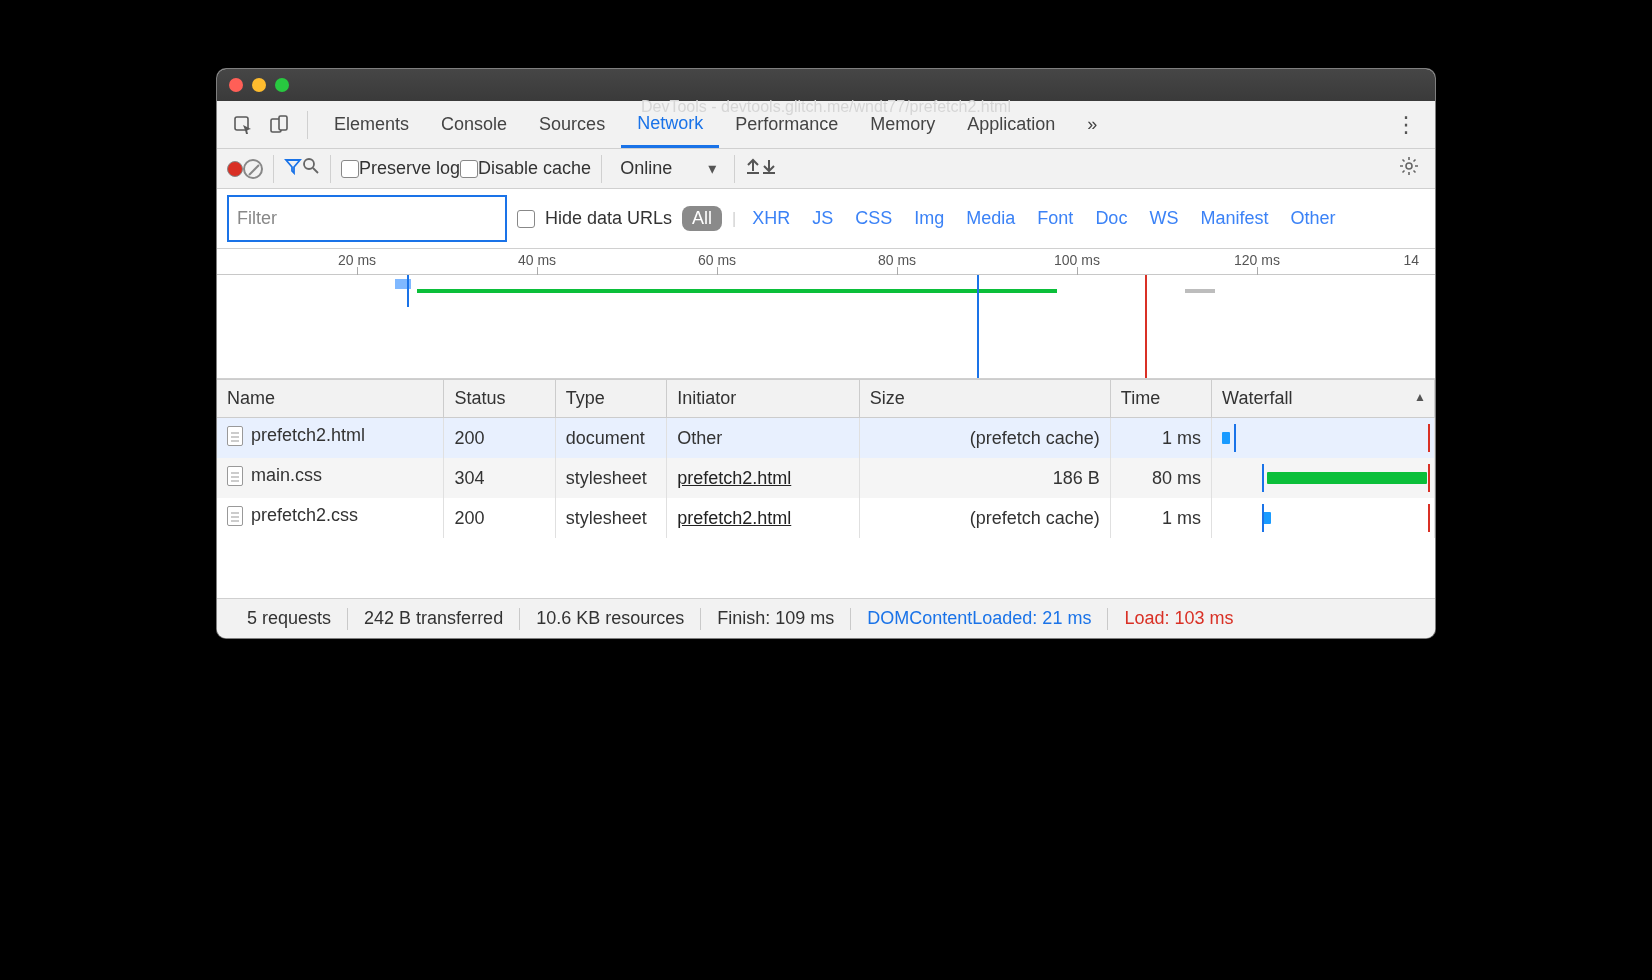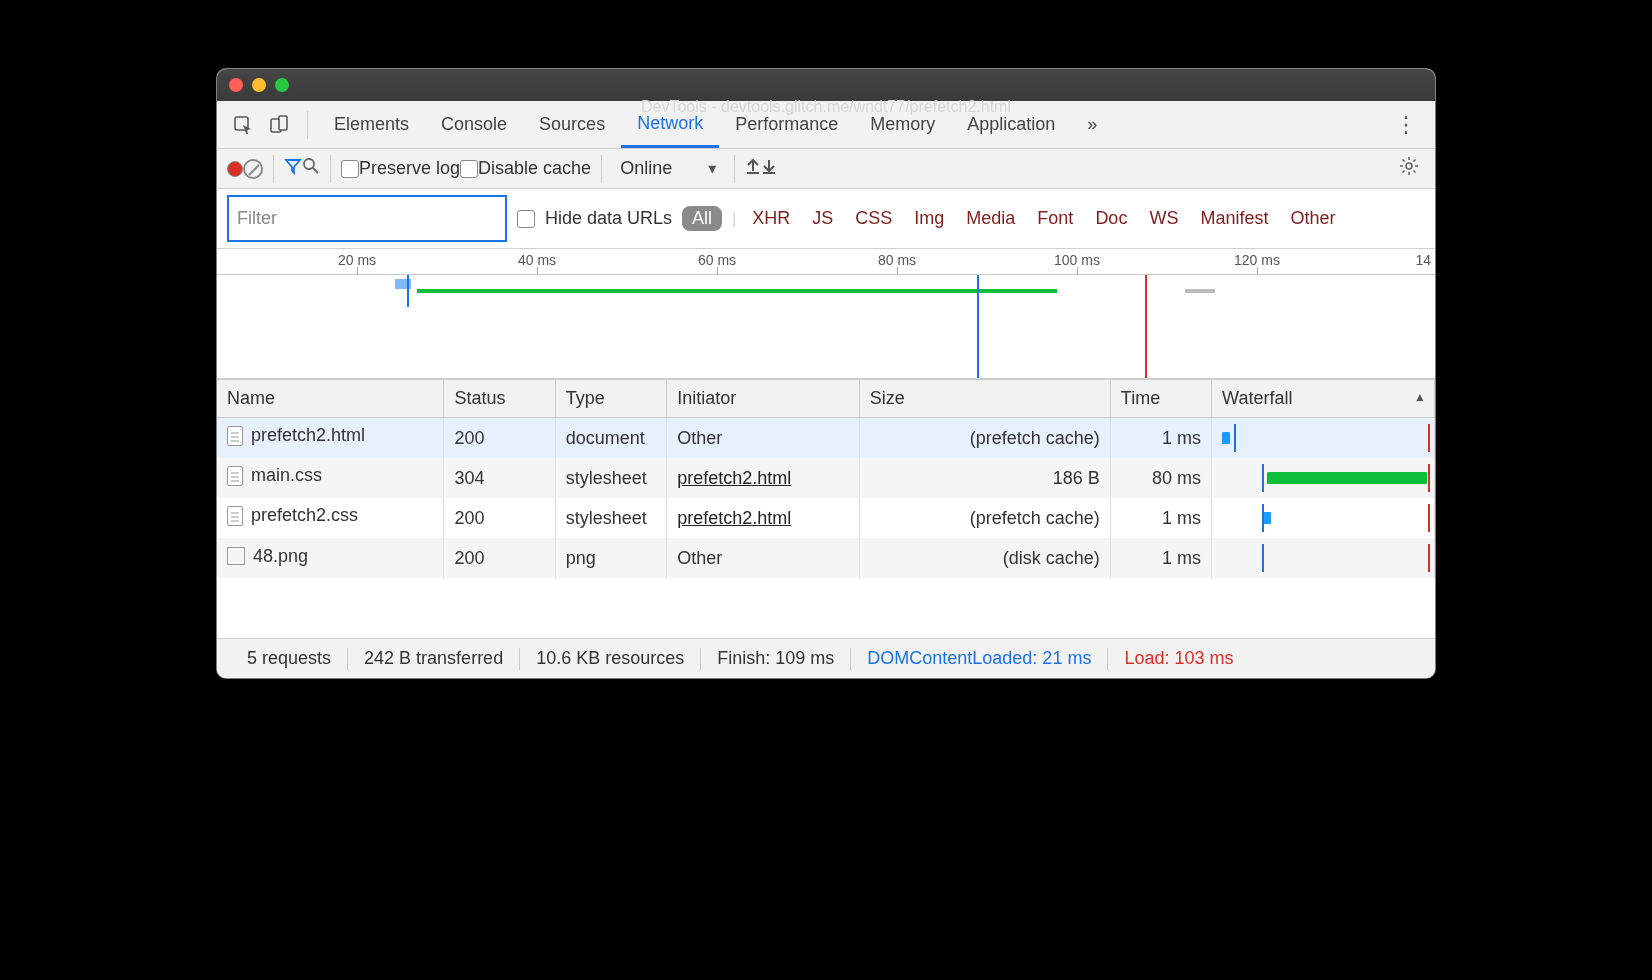--- a/index.html
+++ b/index.html
@@ -28,21 +28,21 @@
   .cb{ width:18px;height:18px;border:1px solid #888;border-radius:3px;background:#fff;}
   .tb-label{font-size:18px;color:#333;}
   .select{ display:flex; align-items:center; gap:36px; padding:0 8px;}
   .select .caret{color:#555;}
   .ud{color:#555;font-size:18px;}
   .gear{color:#666;font-size:20px;padding:0 6px;}
   
   .filterrow{ display:flex; align-items:center; padding:6px 10px; gap:10px; border-bottom:1px solid #d0d0d0;}
   .filter-input{ width:280px; height:47px; border:2px solid #1a73e8; padding:0 8px; font-size:18px; color:#888;}
   .filter-input::placeholder{color:#888;}
-  .chip{font-size:18px;color:#7f1d1d;padding:2px 6px;}
+  .chip{font-size:18px;color:#3b82f6;padding:2px 6px;}
   .chip.all{ background:#8a8a8a; color:#fff; border-radius:8px; padding:2px 10px;}
   .chip-sep{color:#d0d0d0;}
   
   .overview{ height:130px; border-bottom:1px solid #d0d0d0; position:relative;}
   .ruler{height:26px;border-bottom:1px solid #c8c8c8;position:relative;font-size:14px;color:#555;}
   .ruler span{position:absolute;top:3px;transform:translateX(-50%);}
   .tick{position:absolute;top:18px;width:1px;height:8px;background:#aaa;}
   .ov-body{position:absolute;left:0;right:0;top:26px;bottom:0;}
   .ov-bluebar{position:absolute;top:4px;height:10px;background:#7fb8ff;}
   .ov-greenbar{position:absolute;top:14px;height:4px;background:#0bbf3a;}
@@ -192,21 +192,21 @@
   </div>
 
   <div class="overview">
     <div class="ruler">
       <span style="left:140px">20 ms</span>
       <span style="left:320px">40 ms</span>
       <span style="left:500px">60 ms</span>
       <span style="left:680px">80 ms</span>
       <span style="left:860px">100 ms</span>
       <span style="left:1040px">120 ms</span>
-      <span style="right:4px;transform:none">14</span>
+      <span style="right:16px;transform:none">14</span>
       <div class="tick" style="left:140px"></div>
       <div class="tick" style="left:320px"></div>
       <div class="tick" style="left:500px"></div>
       <div class="tick" style="left:680px"></div>
       <div class="tick" style="left:860px"></div>
       <div class="tick" style="left:1040px"></div>
     </div>
     <div class="ov-body">
       <div class="ov-bluebar" style="left:178px;width:16px"></div>
       <div class="ov-greenbar" style="left:200px;width:640px"></div>
@@ -277,37 +277,20 @@
           <td class="col-size right muted">(prefetch cache)</td>
           <td class="col-time right">1 ms</td>
           <td class="col-wf">
             <div class="wf-cell">
               <div class="wf-bar" style="left: 41px; width: 8px;"></div>
               <div class="wf-v blue" style="left: 40px;"></div>
               <div class="wf-v red" style="left: 206px;"></div>
             </div>
           </td>
         </tr>
-        <tr class="odd">
-          <td class="col-name"><span class="fic">
-              <span class="img-ic"></span>
-              <span>48.png</span>
-            </span></td>
-          <td class="col-status muted">200</td>
-          <td class="col-type">png</td>
-          <td class="col-init muted">Other</td>
-          <td class="col-size right muted">(disk cache)</td>
-          <td class="col-time right">1 ms</td>
-          <td class="col-wf">
-            <div class="wf-cell">
-              <div class="wf-v blue" style="left: 40px;"></div>
-              <div class="wf-v red" style="left: 206px;"></div>
-            </div>
-          </td>
-        </tr>
       </tbody>
   </table>
   <div style="height:60px;border-top:none"></div>
 
   <div class="statusbar">
     <div class="seg">5 requests</div>
       <div class="sep"></div>
     <div class="seg">242 B transferred</div>
       <div class="sep"></div>
     <div class="seg">10.6 KB resources</div>

